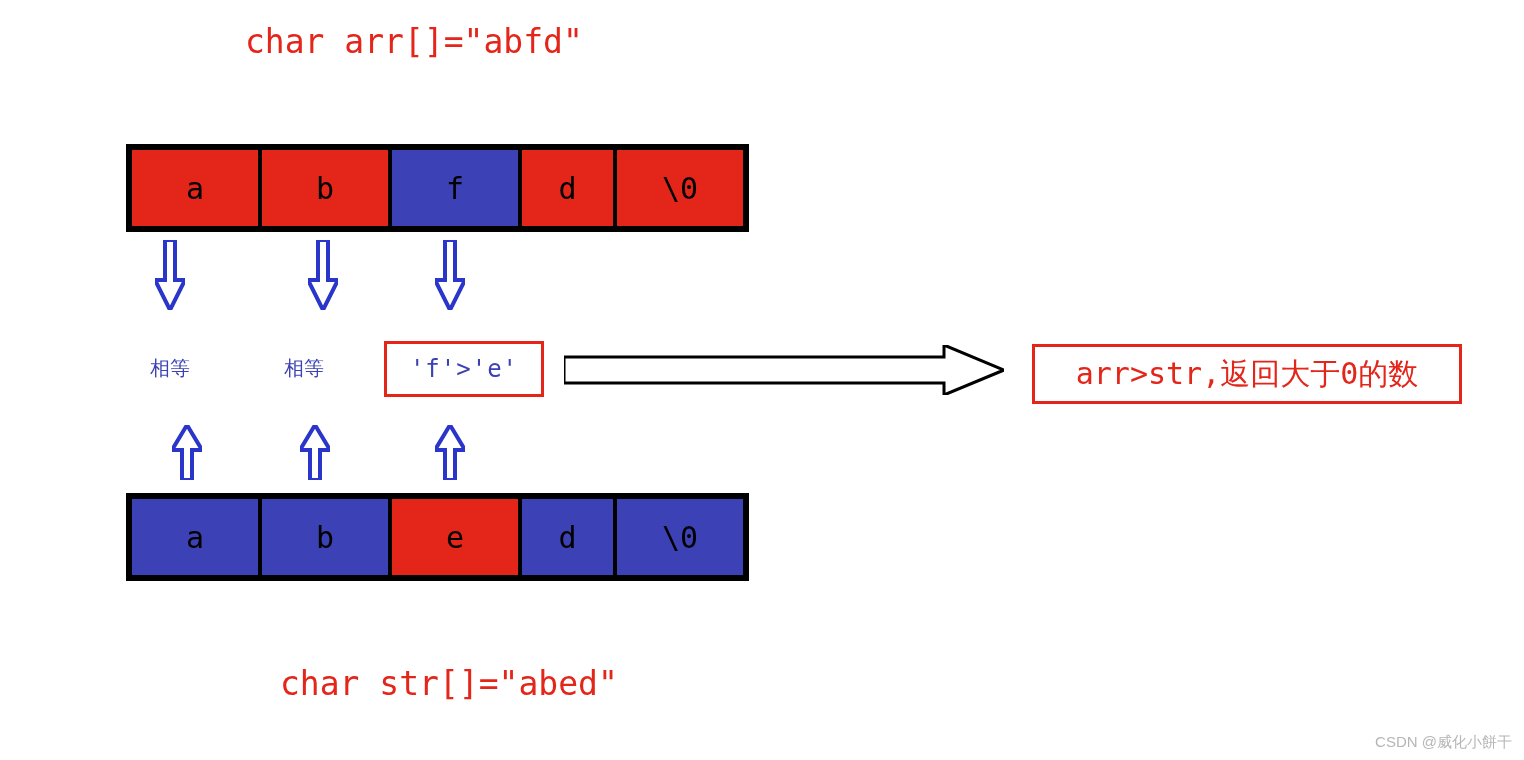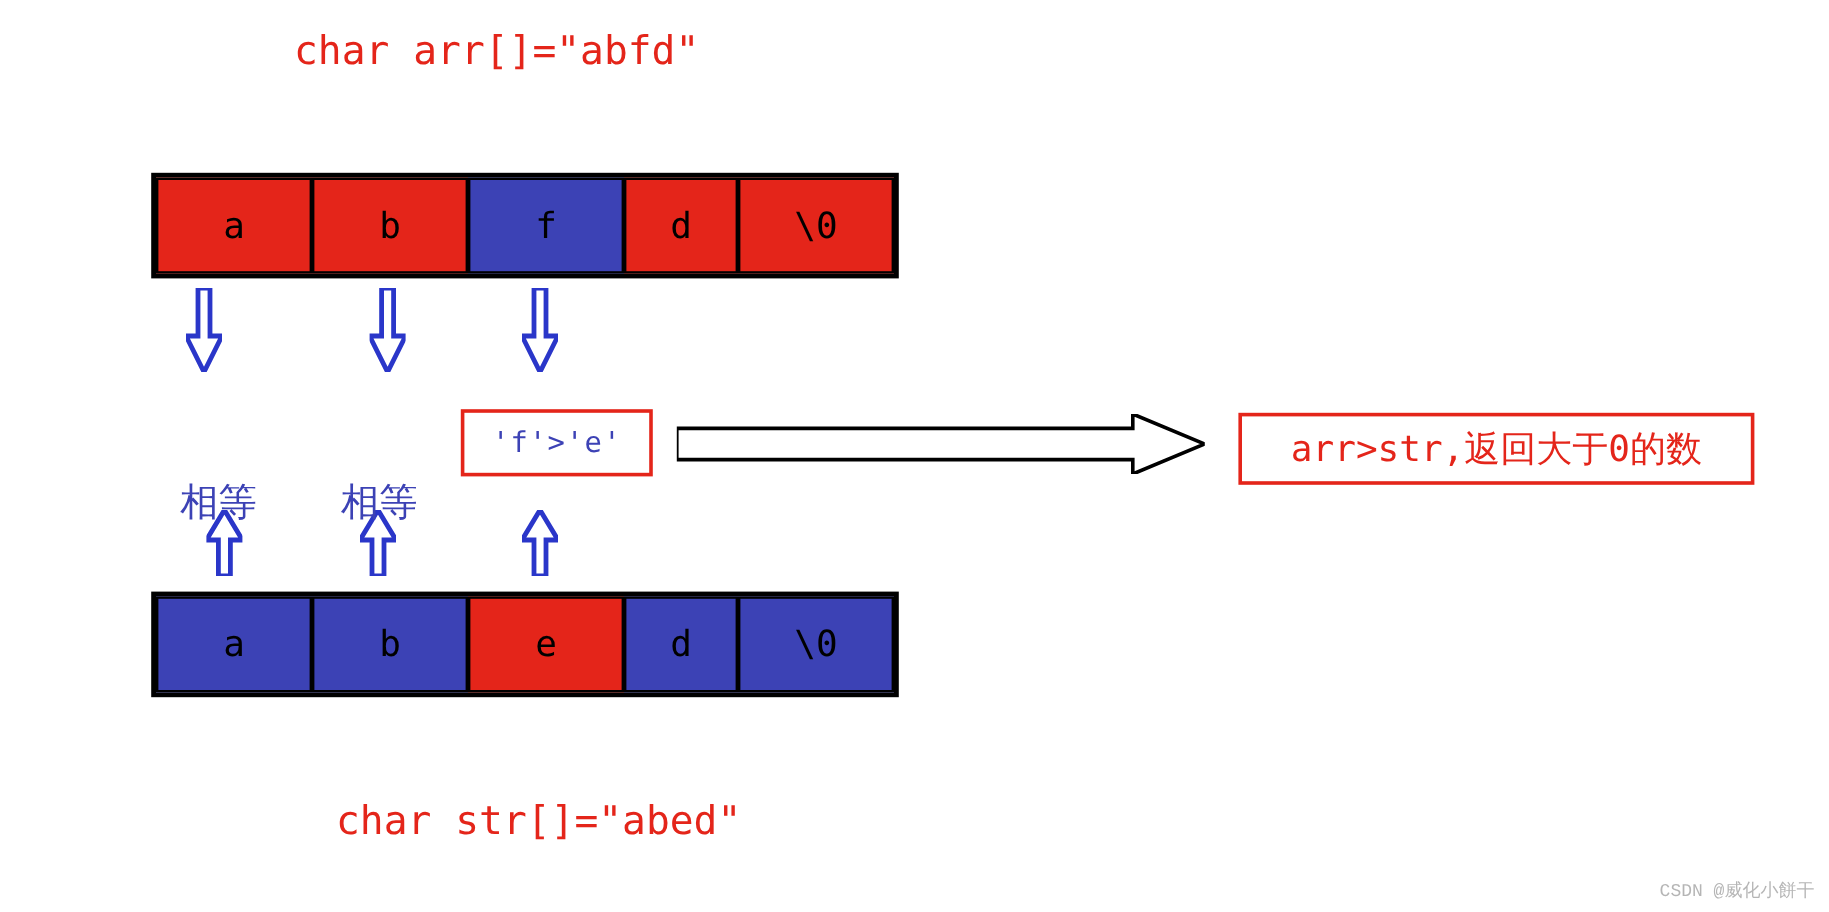--- a/index.html
+++ b/index.html
@@ -55,23 +55,22 @@
     height: 70px;
   }
   .arrow-up {
     position: absolute;
     width: 30px;
     height: 55px;
   }
   .equal-label {
     position: absolute;
     color: #3c42b5;
-    font-size: 32px;
+    font-size: 20px;
     font-family: "SimSun", "宋体", serif;
-    margin-top: 42px;
   }
   .compare-box {
     position: absolute;
     left: 384px;
     top: 341px;
     width: 160px;
     height: 56px;
     border: 3px solid #e4251a;
     color: #3c42b5;
     display: flex;
@@ -102,21 +101,21 @@
     font-size: 30px;
     font-family: "SimSun", "宋体", monospace;
     padding: 0 0;
   }
   .watermark {
     position: absolute;
     right: 12px;
     bottom: 8px;
     color: rgba(120,120,120,0.55);
     font-size: 15px;
-    font-family: Liberation Mono, monospace;
+    font-family: Liberation Sans, sans-serif;
   }
 </style>
 </head>
 <body>
 
 <div class="title-top">char arr[]="abfd"</div>
 <div class="title-bottom">char str[]="abed"</div>
 
 <div class="array array-top">
   <div class="cell red">a</div>

